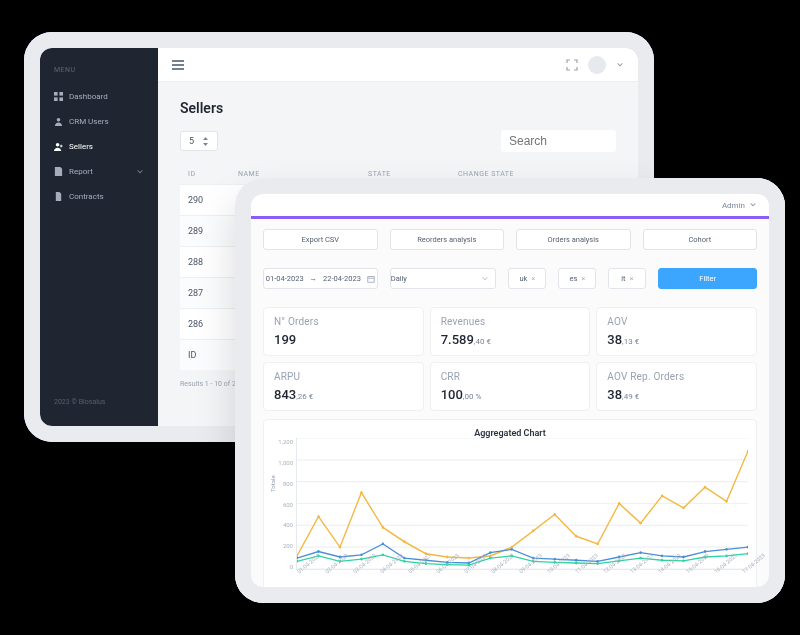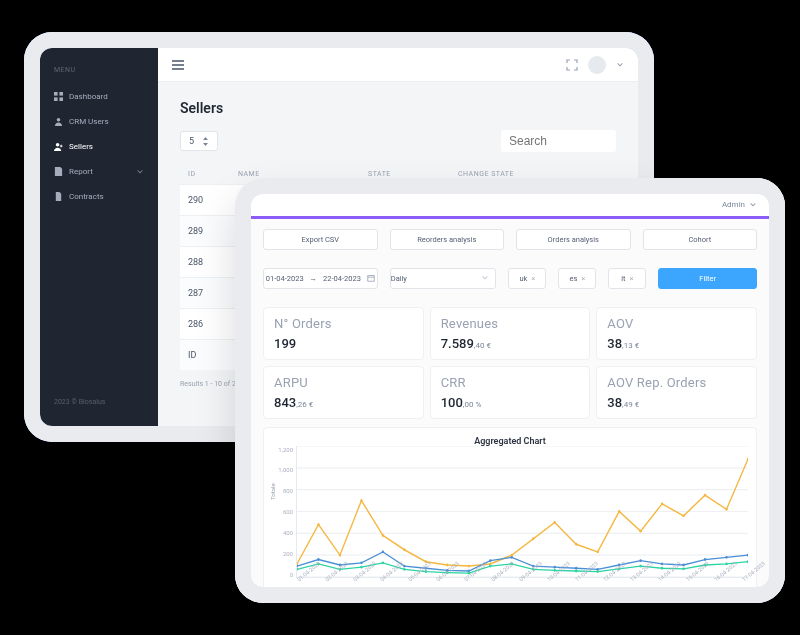--- a/index.html
+++ b/index.html
@@ -107,21 +107,21 @@
   }
   .btn-row .btn{flex:1;}
   .sel .chev{opacity:.55;}
   .filter-btn { background:#3ca6ff; color:#fff; border-color:#3ca6ff; flex:1.2;text-align:right;}
   .date-range{flex:1.4; display:flex; gap:6px; justify-content:center;}
   .freq{flex:1.3;}
   .small-sel{ flex:0 0 38px; }
 
   .kpi-grid { display:grid; grid-template-columns: 1fr 1fr 1fr; gap:6px; margin-bottom:8px;}
   .kpi { background:#fff; border:1px solid #eef0f3; border-radius:4px; padding:8px 10px;}
-  .kpi .lbl{ font-size:13px; color:#99a2b2; margin-bottom:5px; letter-spacing:.2px;}
+  .kpi .lbl{ font-size:10px; color:#99a2b2; margin-bottom:5px; letter-spacing:.2px;}
   .kpi .val{ font-size:13px; color:#1f2632; font-weight:500;}
   .kpi .val small{font-size:8px; color:#7a8599; font-weight:400;}
 
   .chart-card { background:#fff; border:1px solid #eef0f3; border-radius:4px; padding:8px 8px 2px;}
   .chart-title { text-align:center; font-size:9px; font-weight:600; color:#2b3240; }
   .chart-area { position:relative; height:150px; padding-left:24px;}
   .y-axis { position:absolute; left:0; top:0; bottom:18px; width:24px; display:flex; flex-direction:column; justify-content:space-between; font-size:6px; color:#aab1bf; text-align:right; padding-right:3px;}
   .y-label{ position:absolute; left:-3px; top:54px; transform:rotate(-90deg); transform-origin:left top; font-size:6px; color:#99a2b2;}
   .plot { position:absolute; left:24px; right:0; top:0; bottom:18px; border-left:1px solid #e6e9ef; border-bottom:1px solid #e6e9ef;}
   .plot svg{position:absolute; inset:0; width:100%; height:100%;}

